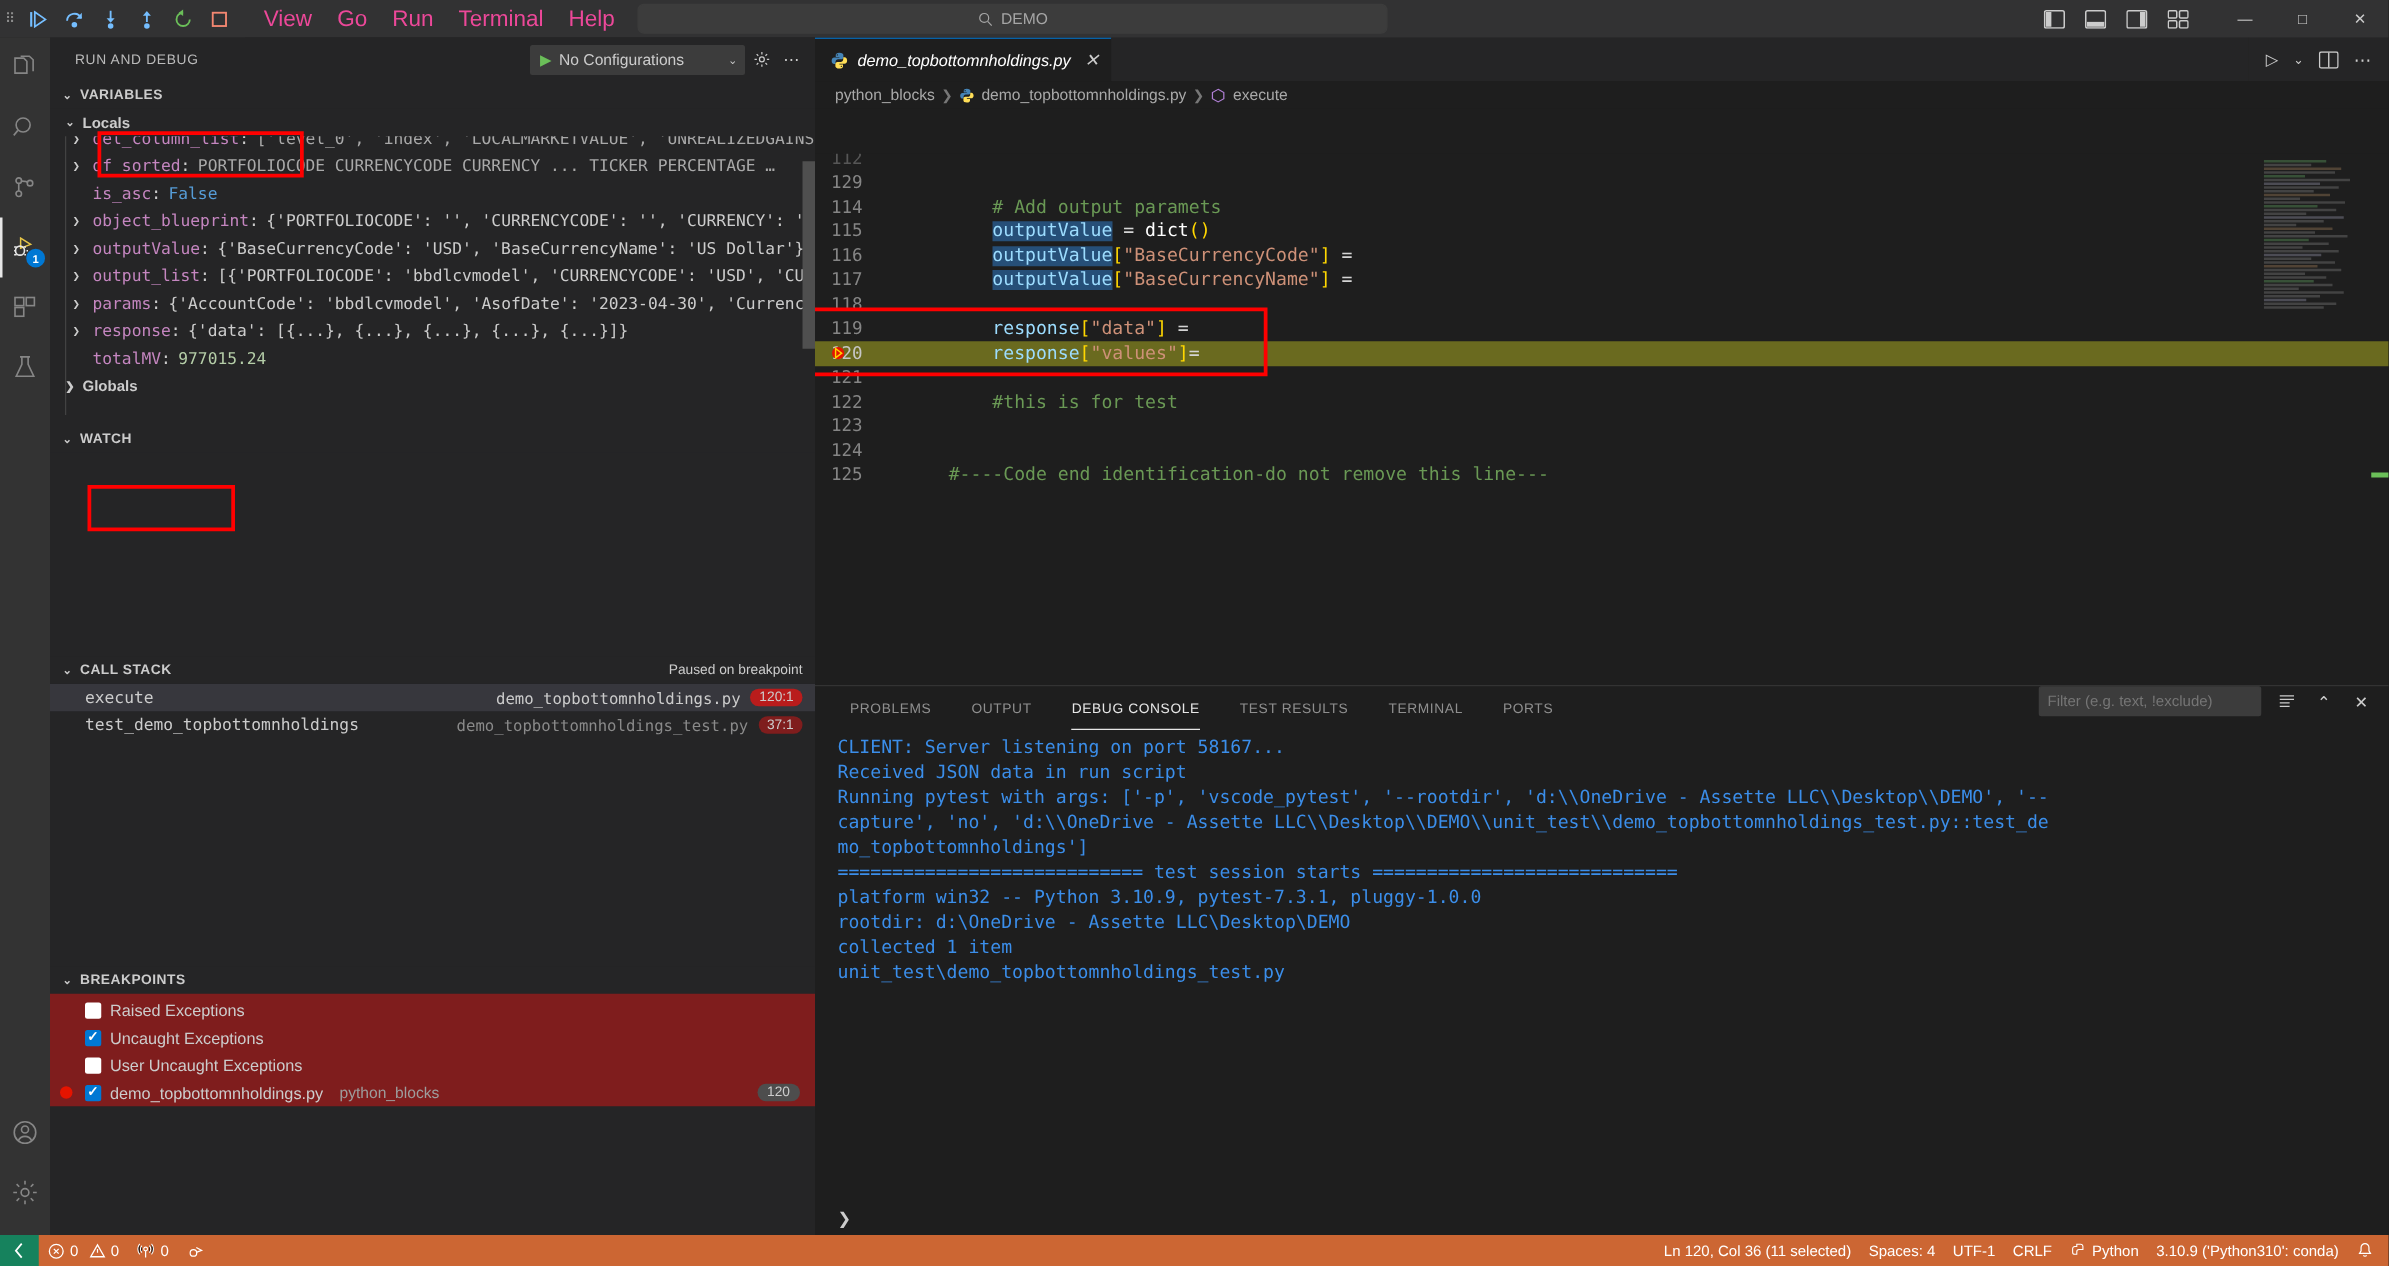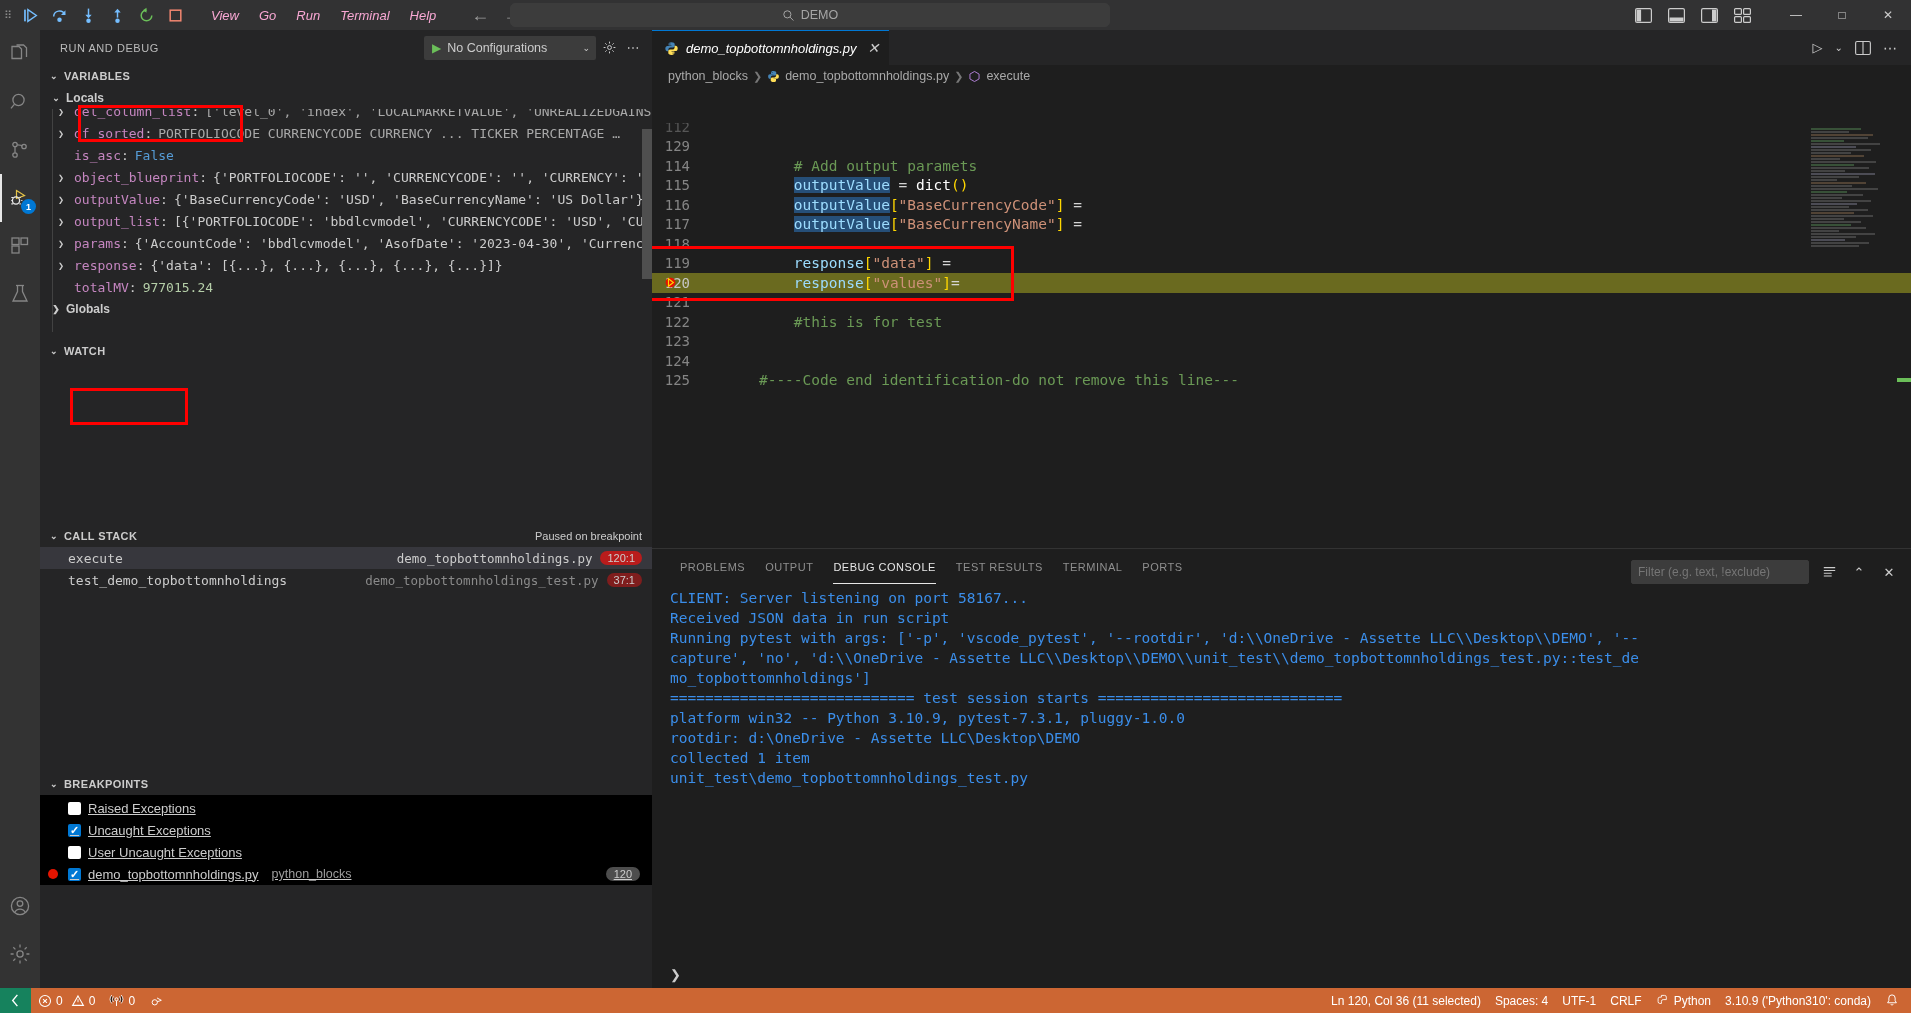--- a/index.html
+++ b/index.html
@@ -23,21 +23,21 @@
   }
   .grip { color: #8c8c8c; font-size: 11px; letter-spacing: -1px; width: 10px;
           line-height: 8px; padding-right: 2px;}
   .dbg-btn {
     width: 26px; height: 26px; display: flex; align-items: center; justify-content: center;
     border-radius: 3px;
   }
   .dbg-btn svg { display: block; }
   .menubar { display: flex; align-items: center; gap: 2px; margin-left: 6px; }
   .menu-item {
-    font-size: 13px; color: #f9a8d4; padding: 4px 9px; border-radius: 3px; white-space: nowrap; font-style: italic;
+    font-size: 18px; color: #ec4899; padding: 4px 9px; border-radius: 3px; white-space: nowrap;
   }
   .nav-arrows { display: flex; align-items: center; gap: 14px; margin-left: 26px; color: #9d9d9d; }
   .nav-arrows span { font-size: 18px; line-height: 1; }
   .qopen {
     position: absolute; left: 510px; width: 600px; height: 24px; top: 3px;
     background: #3c3c3c; border: 1px solid #3c3c3c; border-radius: 5px;
     display: flex; align-items: center; justify-content: center; gap: 6px;
     font-size: 12.5px; color: #a6a6a6;
   }
   .win-ctrls { margin-left: auto; display: flex; align-items: center; height: 30px; }
@@ -134,21 +134,21 @@
   .cs-name { color: #cccccc; }
   .cs-right { margin-left: auto; display: flex; align-items: center; gap: 8px; }
   .cs-file { color: #cccccc; font-size: 12.5px; }
   .cs-file.dim { color: #8a8a8a; }
   .cs-line {
     background: #7f1d1d; color: #cccccc; border-radius: 9px; font-size: 11px;
     padding: 1px 7px; font-family: "Liberation Sans", sans-serif;
   }
   .cs-row.selected .cs-line { background: #b91c1c; }
 
-  .bp-body { background: #000000; padding-top: 2px; text-decoration: underline; }
+  .bp-body { background: #7f1d1d; padding-top: 2px; }
   .bp-row {
     height: 22px; display: flex; align-items: center; gap: 7px; padding-left: 28px;
     font-size: 13px; color: #cccccc;
   }
   .cb {
     width: 13px; height: 13px; border-radius: 2px; background: #ffffff; flex: none;
     display: flex; align-items: center; justify-content: center;
   }
   .cb.checked { background: #0078d4; }
   .cb.checked::after {
@@ -206,21 +206,21 @@
     position: absolute; right: 14px; top: 0; width: 86px; bottom: 0;
     opacity: .85; overflow: hidden;
   }
   .mm-line { height: 2px; margin: 1px 0; background: #4a4a4a; }
   .editor-scrollbar { position: absolute; right: 0; top: 0; width: 14px; bottom: 0; }
 
   
   .panel { height: 440px; background: #1e1e1e; display: flex; flex-direction: column; flex: none;
            border-top: 1px solid #333; }
   .panel-tabs {
-    height: 35px; display: flex; align-items: flex-end; padding-left: 18px; gap: 0; flex: none;
+    height: 35px; display: flex; align-items: flex-start; padding-left: 18px; gap: 12px; flex: none;
   }
   .ptab {
     font-size: 11px; letter-spacing: .5px; text-transform: uppercase; color: #8f8f8f;
     padding: 0 10px; height: 35px; display: flex; align-items: center; position: relative;
   }
   .ptab.active { color: #e7e7e7; }
   .ptab.active::after {
     content: ''; position: absolute; left: 10px; right: 10px; bottom: 0; height: 1px; background: #e7e7e7;
   }
   .panel-right { margin-left: auto; display: flex; align-items: center; gap: 10px; padding-right: 12px; }

